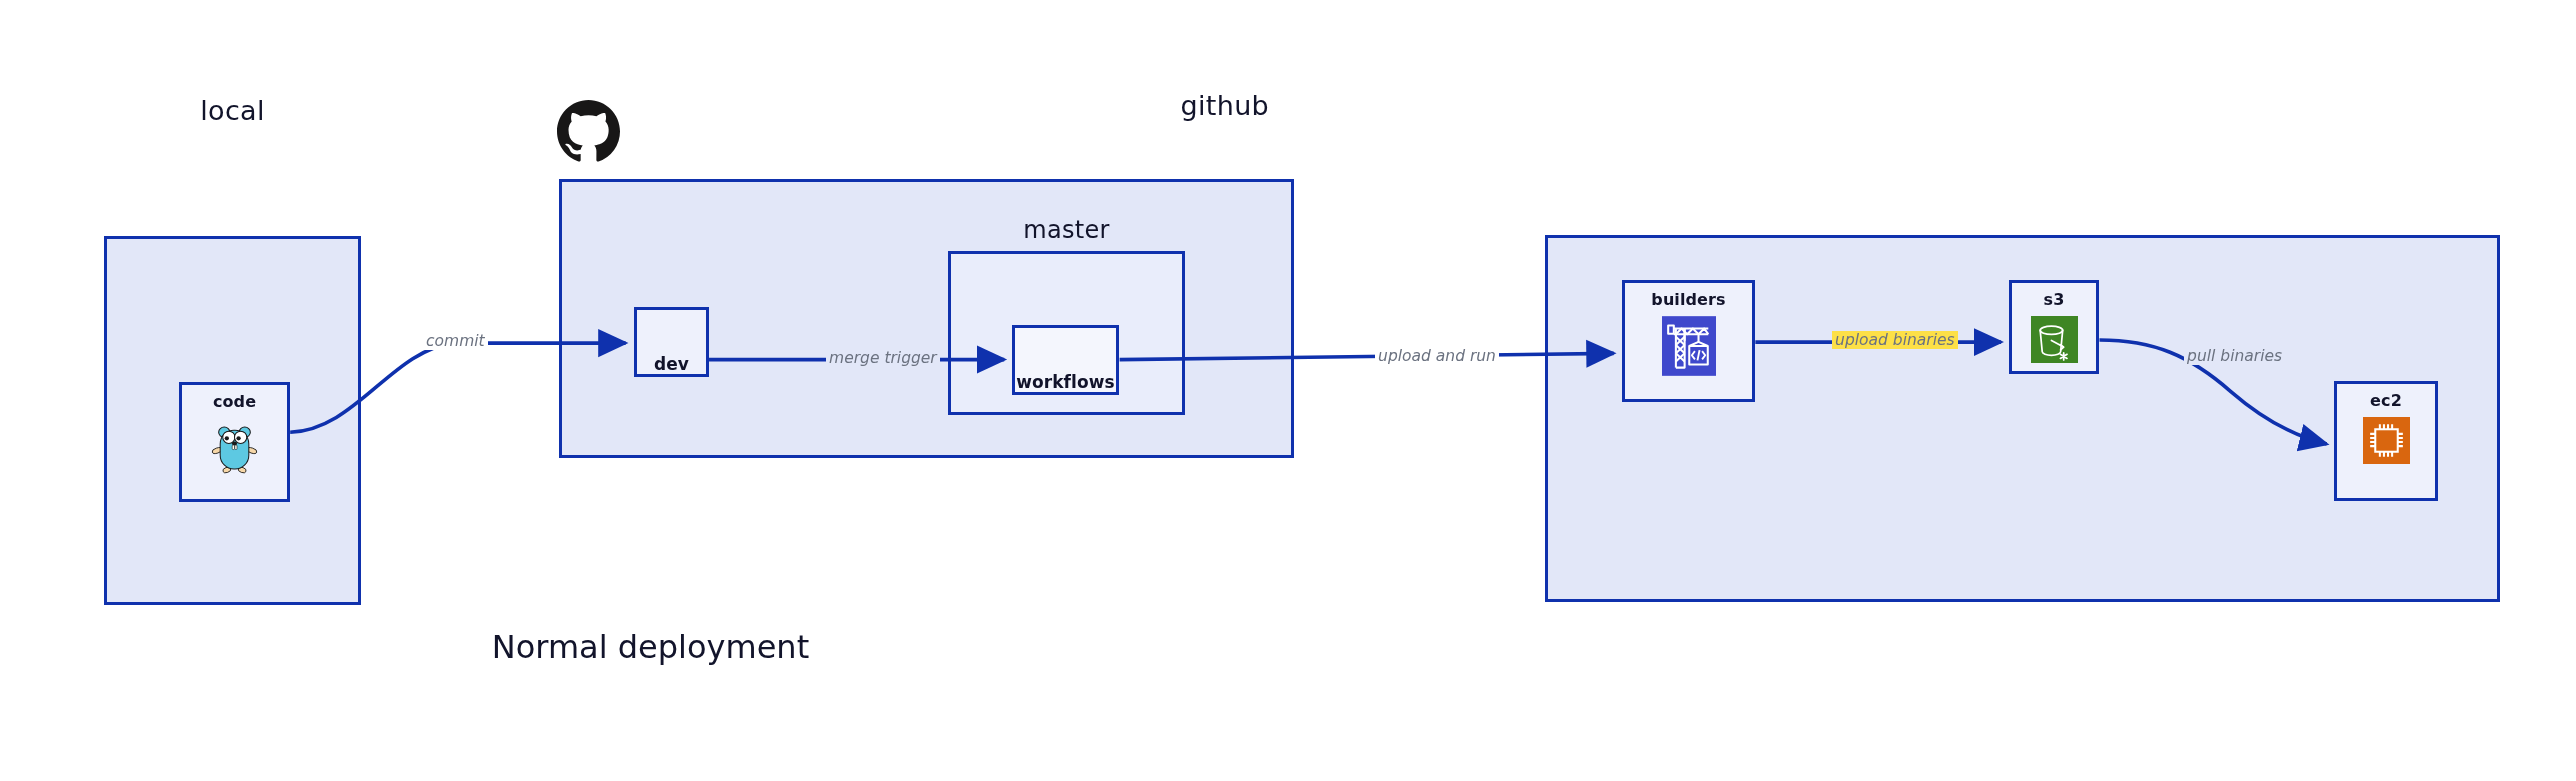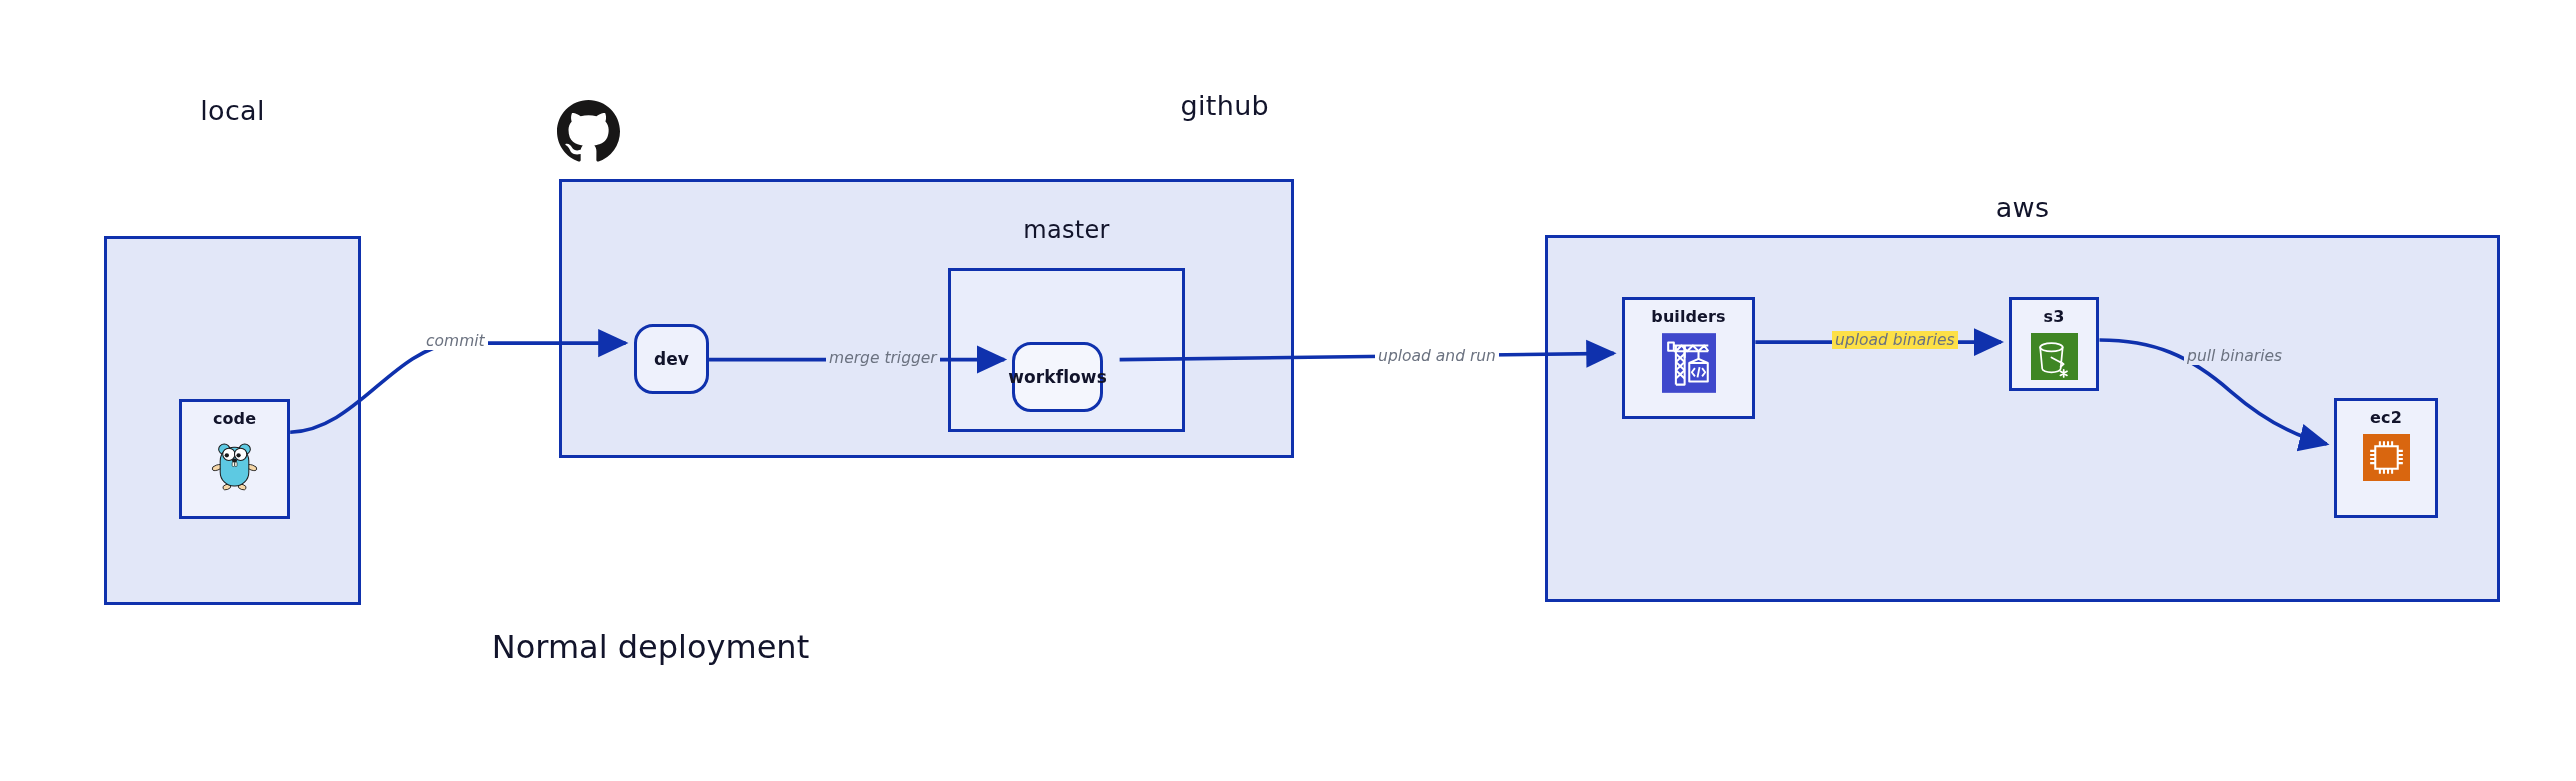--- a/index.html
+++ b/index.html
@@ -34,33 +34,31 @@
   }
   
   .node {
     position: absolute;
     background: #eef1fc;
     border: 3.6px solid #0f31ad;
     box-sizing: border-box;
     display: flex;
     flex-direction: column;
     align-items: center;
-    margin-top: 17px;
   }
   .node-title {
     color: #12142b;
     font-family: "DejaVu Sans", sans-serif;
     font-weight: 700;
     font-size: 16px;
     letter-spacing: 0.1px;
     white-space: nowrap;
   }
   .node-centered {
-    justify-content: center;
-    border-radius: 19px;
+    justify-content: flex-end;
   }
   .node-centered .node-title {
     font-size: 17px;
   }
   
   #edges {
     position: absolute;
     left: 0; top: 0;
     width: 2604px; height: 781px;
     pointer-events: none;
@@ -142,25 +140,24 @@
   <div class="group-label" style="left:559px; top:61px; width:735px; text-align:right; padding-right:25px; box-sizing:border-box;margin-top:29px;">github</div>
   <div class="group" id="group-github" style="left:559px; top:179px; width:735px; height:279px;"></div>
 
   <div class="node node-centered" id="node-dev" style="left:634px; top:307px; width:75px; height:70px;">
     <div class="node-title">dev</div>
   </div>
 
   <div class="group-label" style="left:948px; top:216px; width:237px; text-align:center; font-size:24px;">master</div>
   <div class="node" id="node-master" style="left:948px; top:251px; width:237px; height:164px; background:#e9edfb;"></div>
 
-  <div class="node node-centered" id="node-workflows" style="left:1012px; top:325px; width:91px; height:70px; background:#f4f6fd;">
+  <div class="node node-centered" id="node-workflows" style="left:1012px; top:325px; width:107px; height:70px; background:#f4f6fd;">
     <div class="node-title">workflows</div>
   </div>
 
-  <div class="group-label" style="left:1545px; top:192px; width:955px; text-align:center;">aws</div>
   <div class="group" id="group-aws" style="left:1545px; top:235px; width:955px; height:367px;"></div>
 
   <div class="node" id="node-builders" style="left:1622px; top:280px; width:133px; height:122px; padding-top:7.2px;">
     <div class="node-title">builders</div>
     <span class="icon-tile" style="margin-top:7.2px;">
       <svg width="54" height="60" viewBox="0 0 105 116">
         <rect x="0" y="0" width="105" height="116" fill="#3f48cc"></rect>
         <g stroke="#ffffff" stroke-width="4" fill="none" stroke-linejoin="round">
 
           <rect x="12" y="18" width="11" height="16"></rect>

